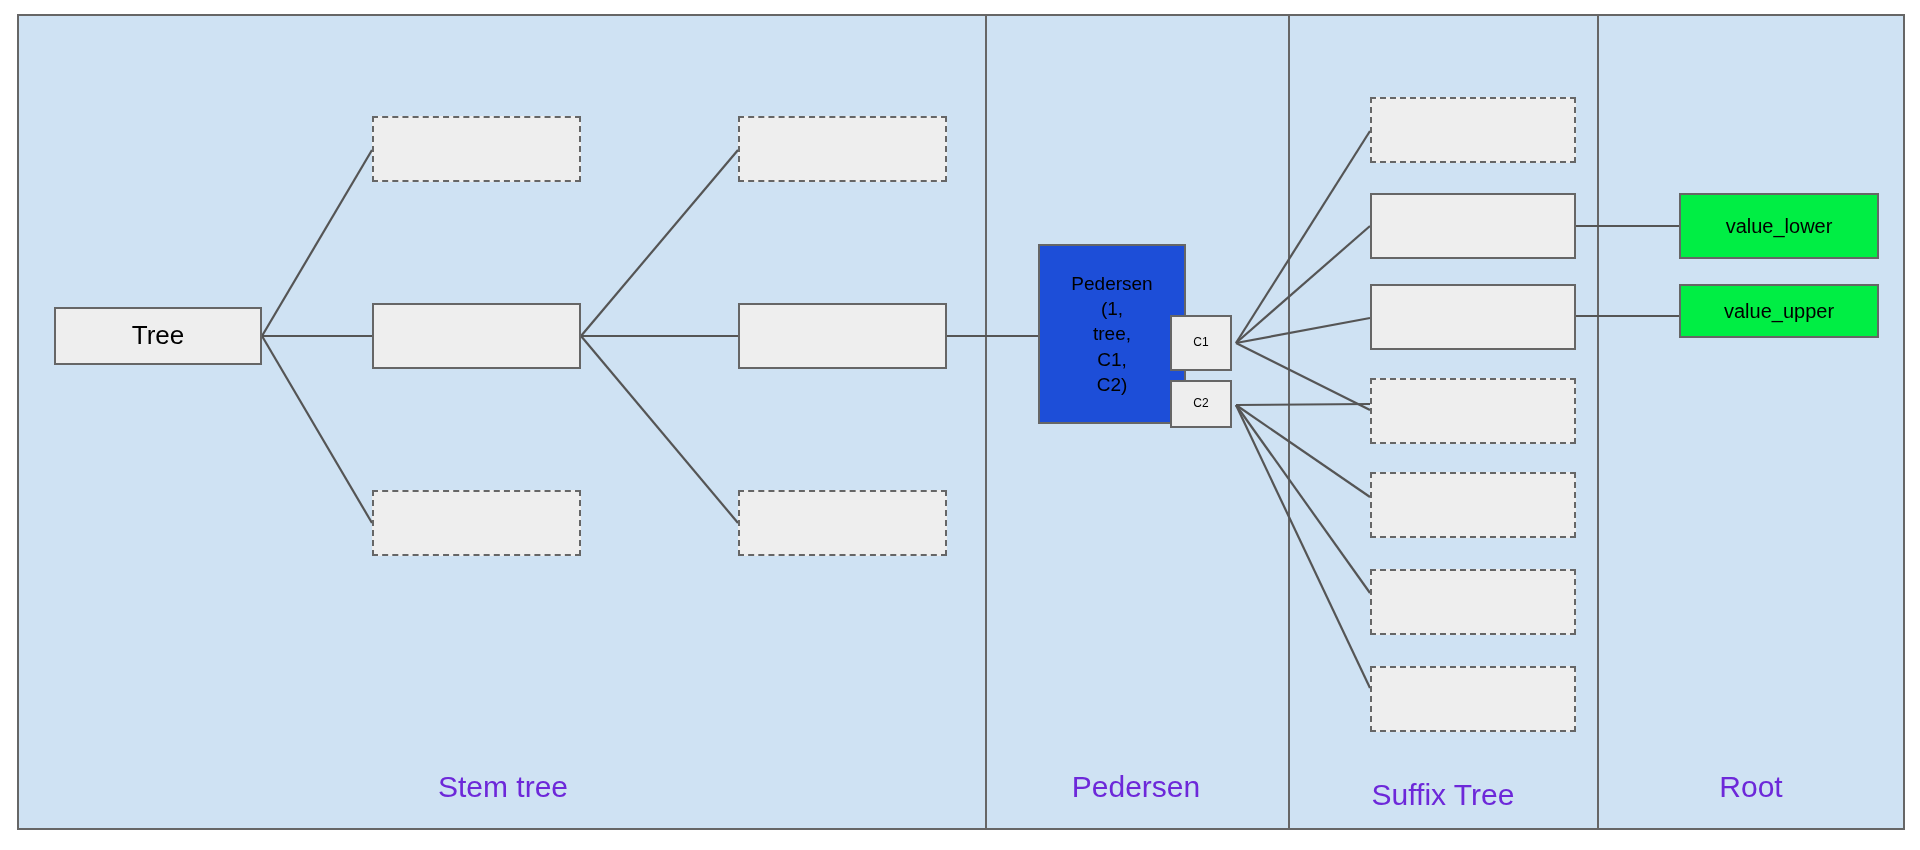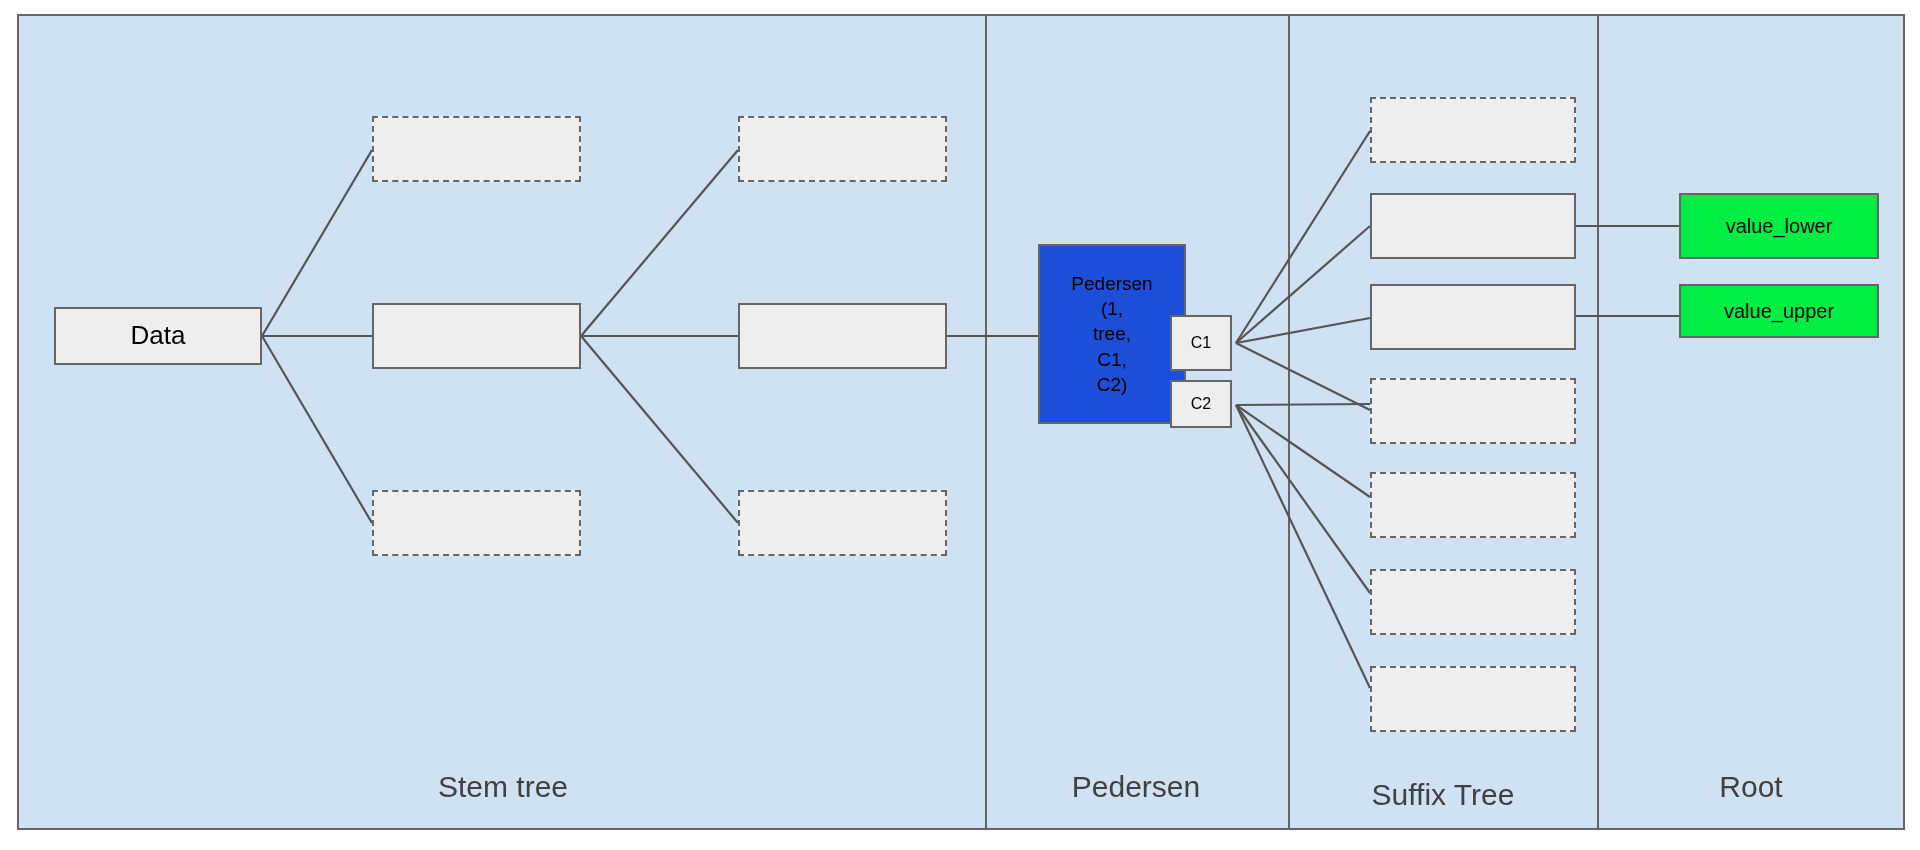--- a/index.html
+++ b/index.html
@@ -78,28 +78,28 @@
   }
   .node.data-leaf {
     background: #00ee44;
     border: 2px solid #666666;
     font-size: 20px;
   }
   .node.root-node {
     font-size: 26px;
   }
   .node.commit {
-    font-size: 16px;
+    font-size: 12px;
   }
 
   
   .panel-label {
     position: absolute;
     font-size: 30px;
-    color: #404040;
+    color: #6d28d9;
     text-align: center;
     white-space: nowrap;
     transform: translateX(-50%);
   }
 
   .ped-line {
     display: block;
   }
 </style>
 </head>
@@ -135,21 +135,21 @@
       <line x1="1236" y1="405" x2="1370" y2="497"></line>
       <line x1="1236" y1="405" x2="1370" y2="593"></line>
       <line x1="1236" y1="405" x2="1370" y2="688"></line>
 
       <line x1="1576" y1="226" x2="1679" y2="226"></line>
       <line x1="1576" y1="316" x2="1679" y2="316"></line>
     </g>
   </svg>
 
   <div class="node root-node" style="left:54px; top:307px; width:208px; height:58px;">
-    <span>Data</span>
+    <span>Tree</span>
   </div>
 
   <div class="node dashed" style="left:372px; top:116px; width:209px; height:66px;">
     <span></span>
   </div>
 
   <div class="node" style="left:372px; top:303px; width:209px; height:66px;">
     <span></span>
   </div>
 

